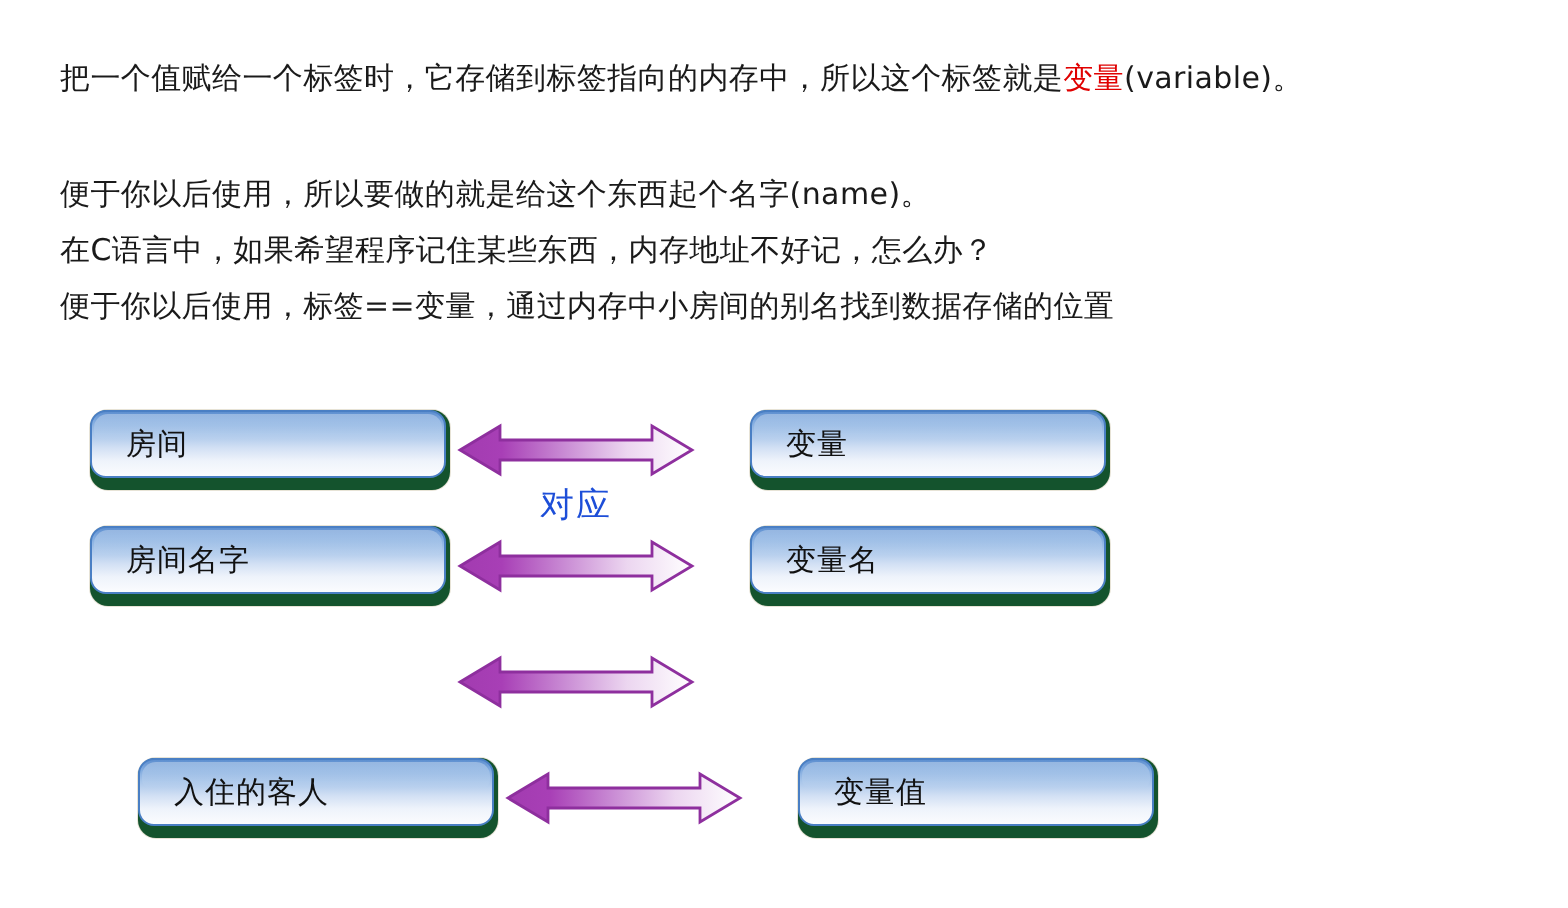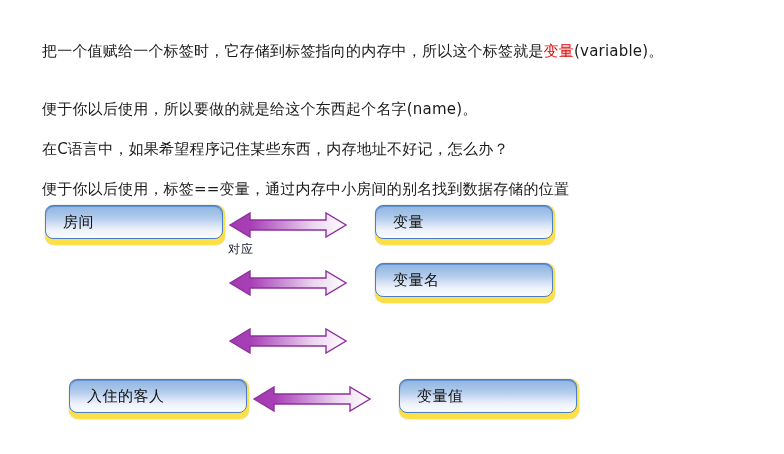--- a/index.html
+++ b/index.html
@@ -24,21 +24,21 @@
     left: 30px;
     font-size: 15px;
     line-height: 28px;
     white-space: nowrap;
     letter-spacing: 0.2px;
   }
   #para-1 { top: 25px; }
   #para-2 { top: 83px; }
 
   .prose p {
-    margin: 12px;
+    margin: 0;
     padding: 0;
   }
   .hl-red { color: #e00000; }
 
   
   #diagram {
     position: absolute;
     left: 0;
     top: 195px;
     width: 784px;
@@ -55,21 +55,21 @@
   .row-1 { top: 68px; }
   .row-2 { top: 126px; }
   .row-3 { top: 184px; margin-left: 24px; }
 
   
   .box {
     position: absolute;
     width: 180px;
     height: 40px;
     border-radius: 9px;
-    background: #fde047;
+    background: #14532d;
     box-shadow: 0 0 0 0.5px #e7e3d6;
   }
   .box.left  { left: 45px; }
   .box.right { left: 375px; }
 
   .box .face {
     position: absolute;
     left: 0;
     top: 0;
     width: 178px;
@@ -116,22 +116,23 @@
     width: 120px;
     height: 30px;
   }
   .arrow svg { display: block; }
 
   .arrow-label {
     position: absolute;
     left: 228px;
     top: 36px;
     width: 120px;
-    font-size: 12px;
-    color: #0f172a;
+    text-align: center;
+    font-size: 17px;
+    color: #1d4ed8;
     letter-spacing: 1px;
   }
 </style>
 </head>
 <body>
 
 <div class="prose" id="para-1">
   <p>
     <span>把一个值赋给一个标签时，它存储到标签指向的内存中，所以这个标签就是</span><span class="hl-red">变量</span><span>(variable)。</span>
   </p>
@@ -173,20 +174,25 @@
     </div>
     <div class="arrow-label">对应</div>
     <div class="box right">
       <div class="face">
         <span class="label">变量</span>
       </div>
     </div>
   </div>
 
   <div class="row row-1">
+    <div class="box left">
+      <div class="face">
+        <span class="label">房间名字</span>
+      </div>
+    </div>
     <div class="arrow">
       <svg width="120" height="30" viewBox="0 0 120 30" xmlns="http://www.w3.org/2000/svg">
         <defs>
           <linearGradient id="agrad1" x1="0" y1="0" x2="1" y2="0">
             <stop offset="0%" stop-color="#a23bb0"></stop>
             <stop offset="18%" stop-color="#a83fb6"></stop>
             <stop offset="45%" stop-color="#c98bd4"></stop>
             <stop offset="72%" stop-color="#ecd6f0"></stop>
             <stop offset="100%" stop-color="#ffffff"></stop>
           </linearGradient>

